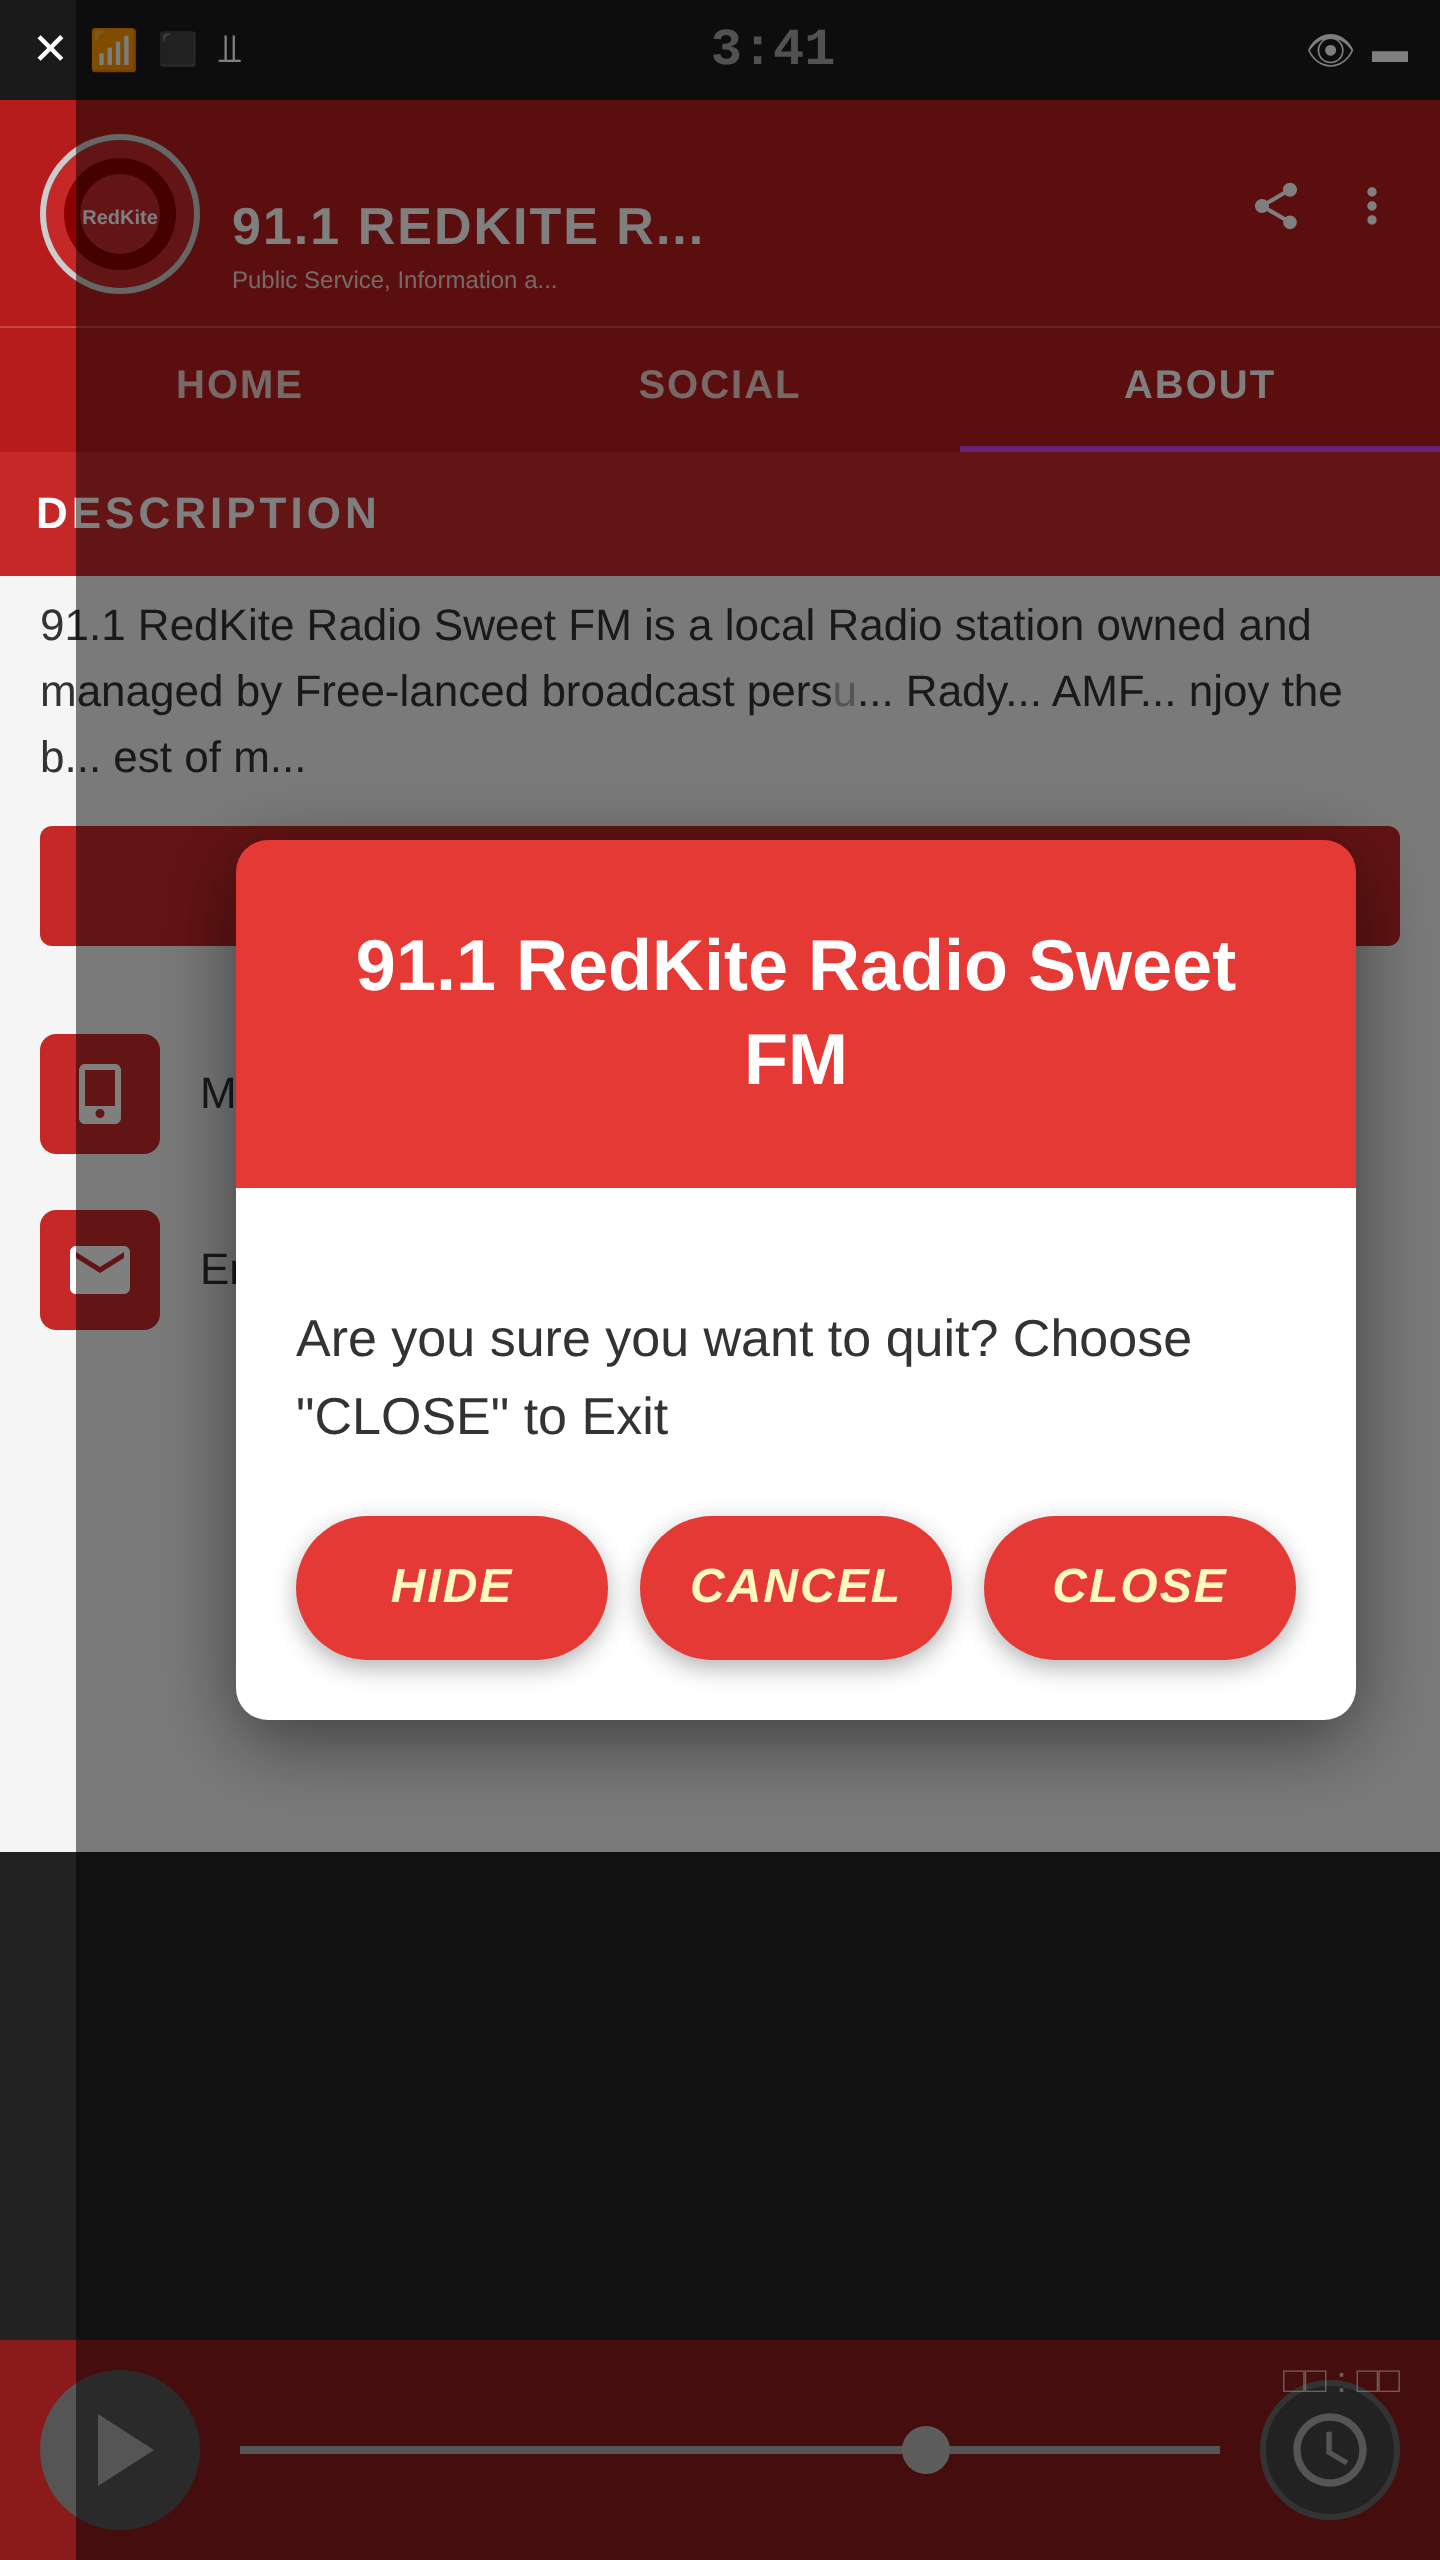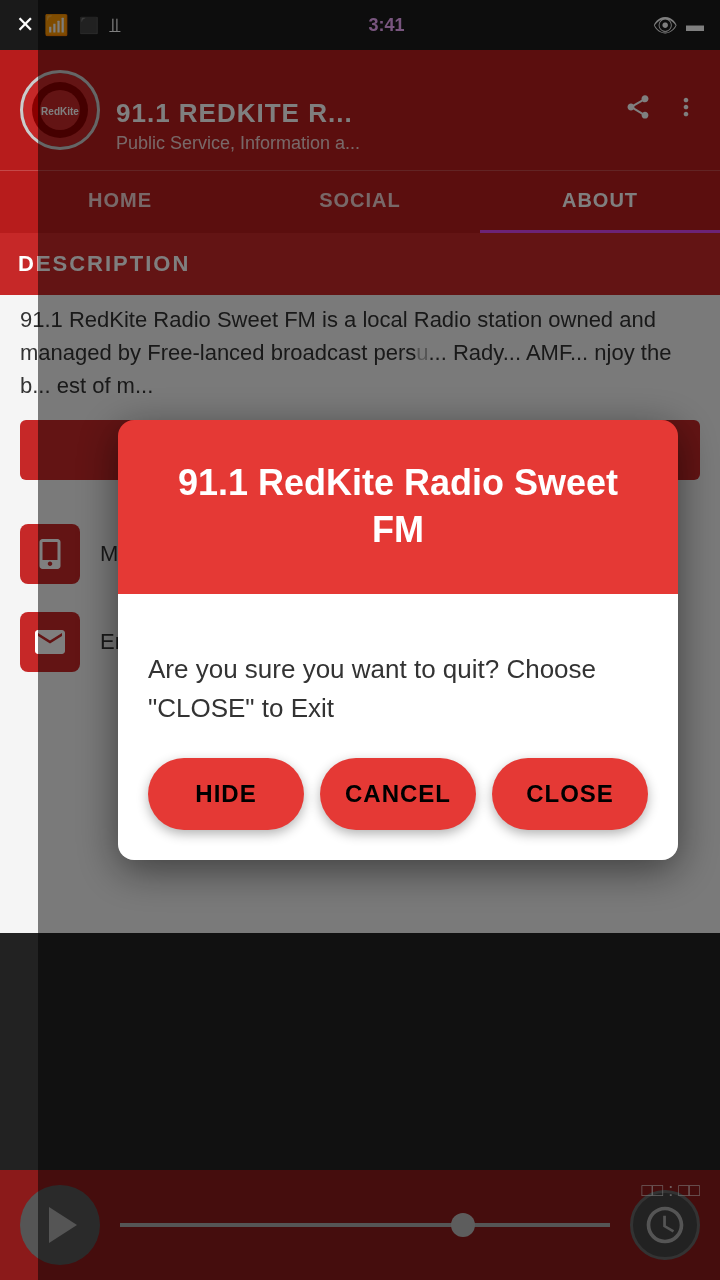--- a/index.html
+++ b/index.html
@@ -19,21 +19,21 @@
       width: 100%;
       height: 50px;
       background: #1a1a1a;
       display: flex;
       align-items: center;
       justify-content: space-between;
       padding: 0 16px;
       color: white;
     }
     .status-left { display: flex; align-items: center; gap: 10px; }
-    .status-center { font-size: 18px; font-weight: bold; color: #f0abfc; }
+    .status-center { font-size: 26px; font-weight: bold; color: #a3a3a3; font-family: Liberation Mono, monospace; }
     .status-right { display: flex; align-items: center; gap: 8px; }
 
     
     .app-header {
       width: 100%;
       background: #b71c1c;
       padding: 16px 20px;
       display: flex;
       align-items: center;
       gap: 16px;
@@ -64,21 +64,21 @@
     }
     .app-title-block { flex: 1; margin-top: 32px; }
     .app-title {
       color: white;
       font-size: 26px;
       font-weight: bold;
       letter-spacing: 1px;
     }
     .app-subtitle {
       color: rgba(255,255,255,0.8);
-      font-size: 18px;
+      font-size: 12px;
       margin-top: 4px;
     }
     .header-icons { display: flex; gap: 20px; align-items: center; }
     .header-icon { color: white; font-size: 28px; cursor: pointer; }
 
     
     .nav-tabs {
       background: #b71c1c;
       display: flex;
       border-top: 1px solid rgba(255,255,255,0.2);
@@ -275,26 +275,27 @@
       display: flex;
       gap: 16px;
       justify-content: center;
     }
     .dialog-btn {
       flex: 1;
       padding: 22px 10px;
       border: none;
       border-radius: 50px;
       background: #e53935;
-      color: #000000;
+      color: #fef9c3;
       font-size: 24px;
       font-weight: bold;
       cursor: pointer;
       letter-spacing: 1px;
       box-shadow: 0 4px 12px rgba(0,0,0,0.3);
+      font-style: italic;
     }
   </style>
 </head>
 <body>
 
 <div class="status-bar">
   <div class="status-left">
 
     <span style="color:white;font-size:22px;">✕</span>
 

